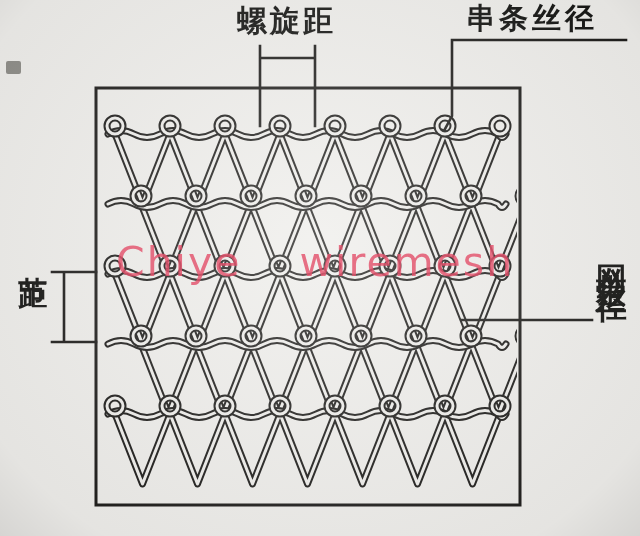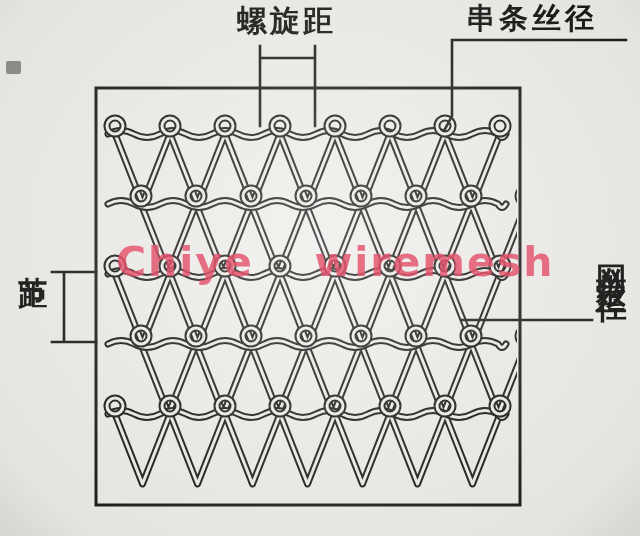--- a/index.html
+++ b/index.html
@@ -22,21 +22,21 @@
     white-space:pre;
   }
   .lbl-h{letter-spacing:3px;}
   .lbl-v{writing-mode:vertical-rl;text-orientation:upright;}
   #lbl-spiral{left:237px;top:4px;font-size:30px;}
   #lbl-crossrod{left:466px;top:2px;font-size:29px;letter-spacing:4px;}
   #lbl-pitch{left:16px;top:253px;font-size:29px;letter-spacing:7px;}
   #lbl-beltwire{left:593px;top:240px;font-size:31px;letter-spacing:9px;}
   .watermark{
     position:absolute;left:116px;top:238px;
-    font-size:41px;font-weight:700;letter-spacing:2px;word-spacing:14px;
+    font-size:41px;font-weight:400;letter-spacing:2px;word-spacing:14px;
     white-space:pre;opacity:0.82;z-index:5;
   }
   .artifact{
     position:absolute;left:6px;top:61px;width:15px;height:13px;
     background:#6f6e68;opacity:.75;border-radius:2px;
   }
 </style>
 </head>
 <body>
 

